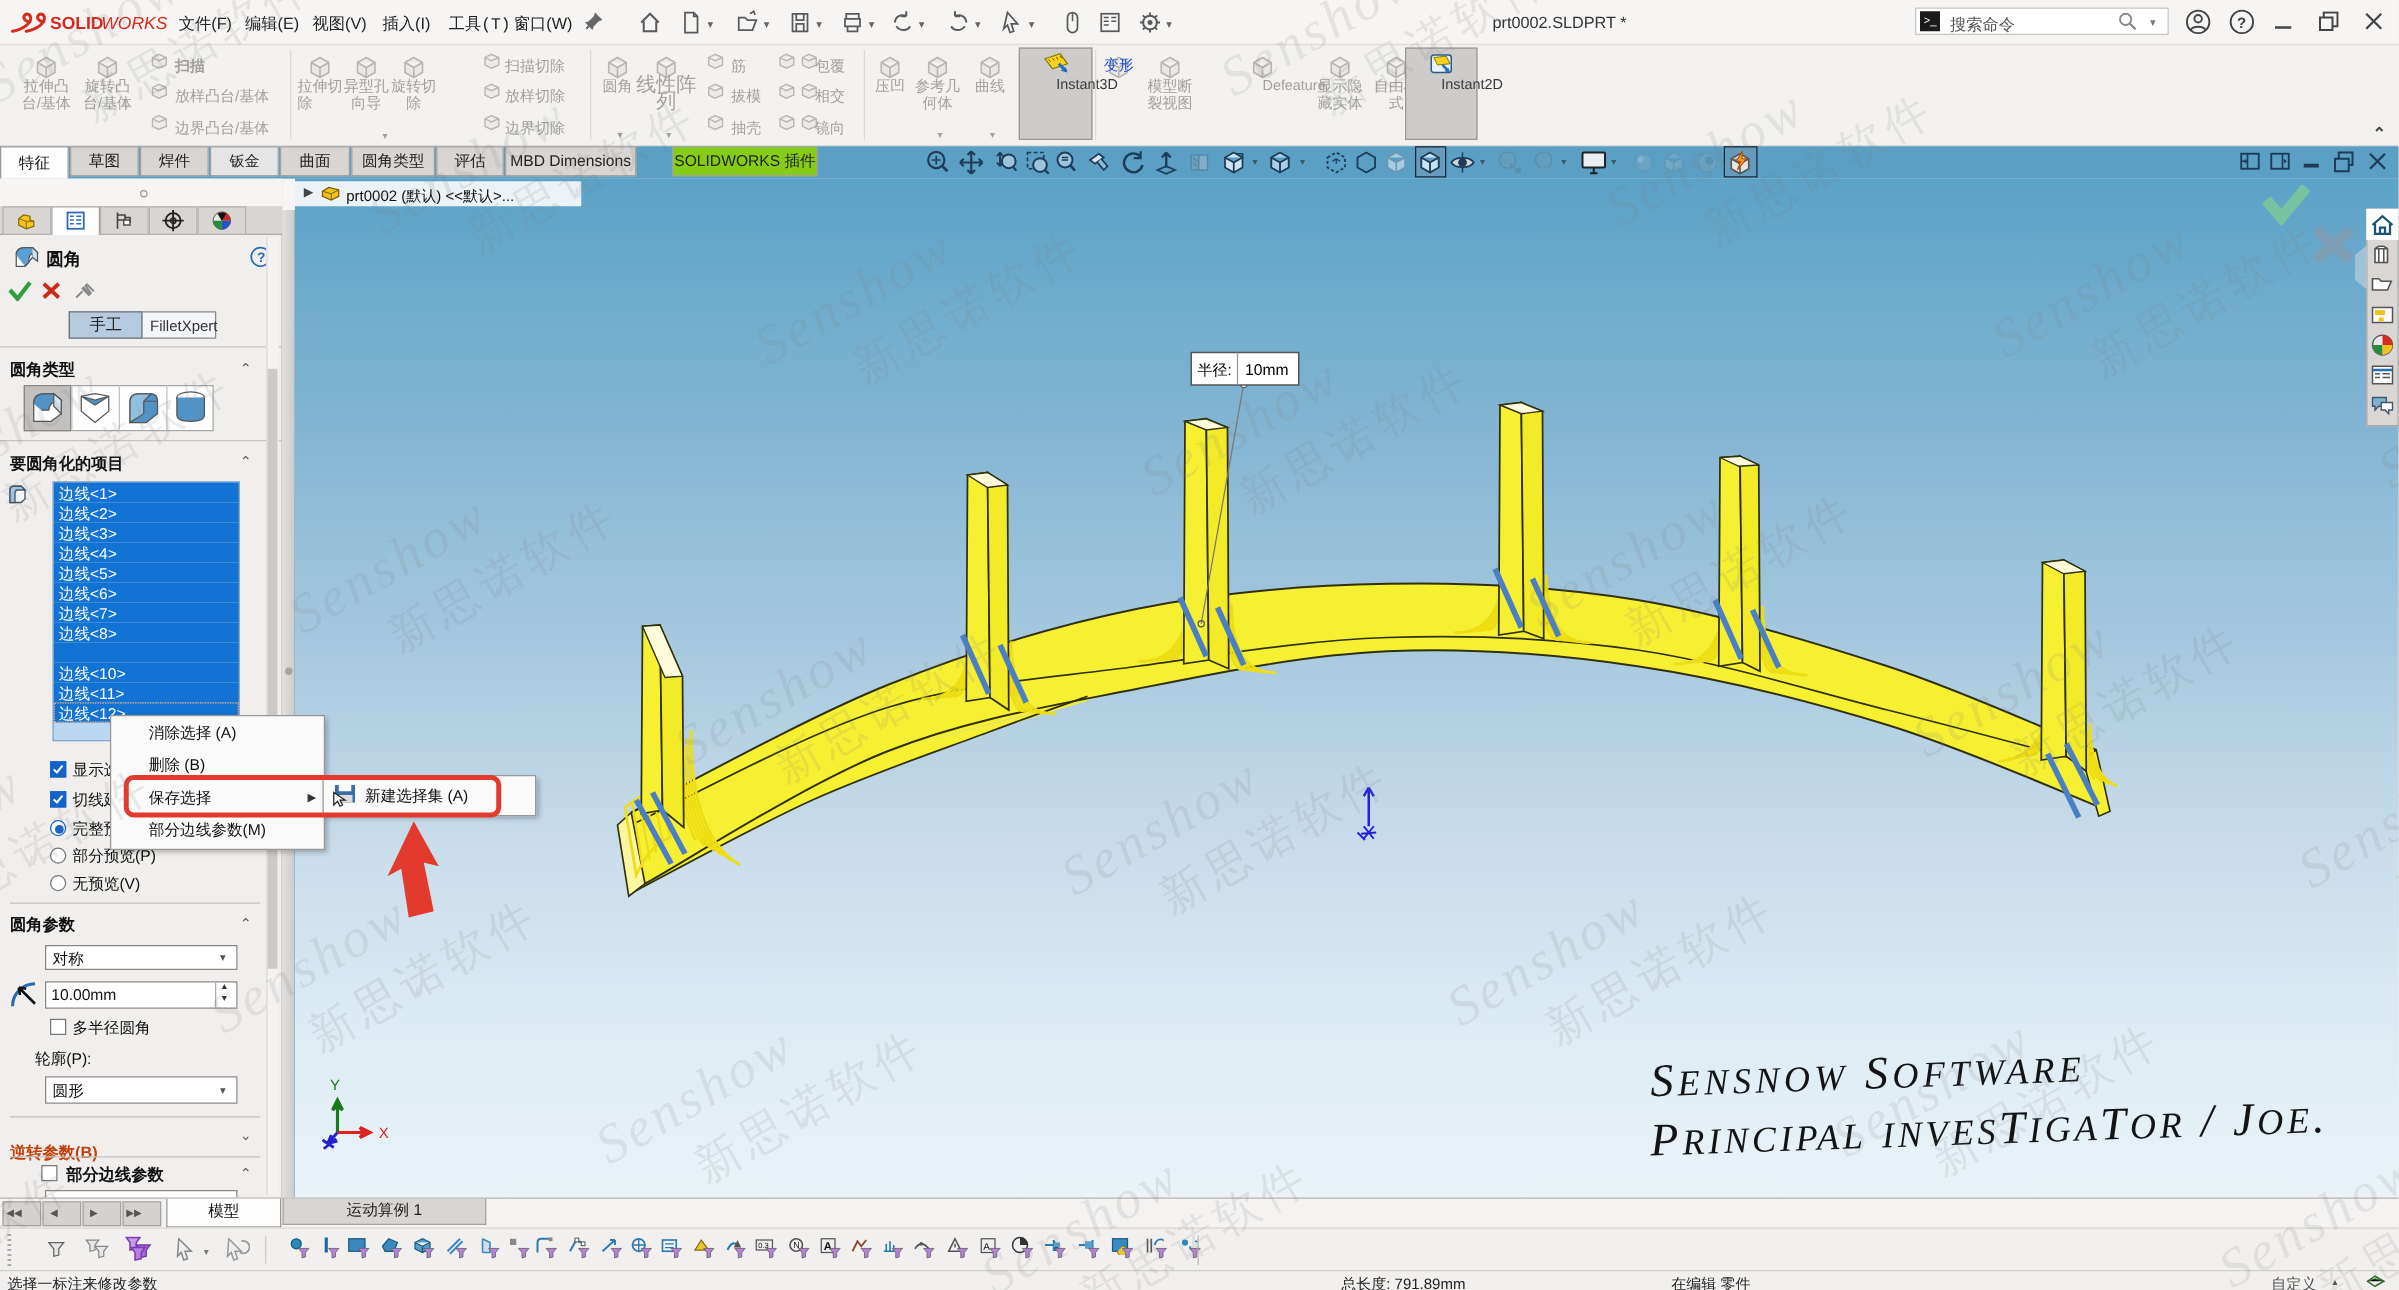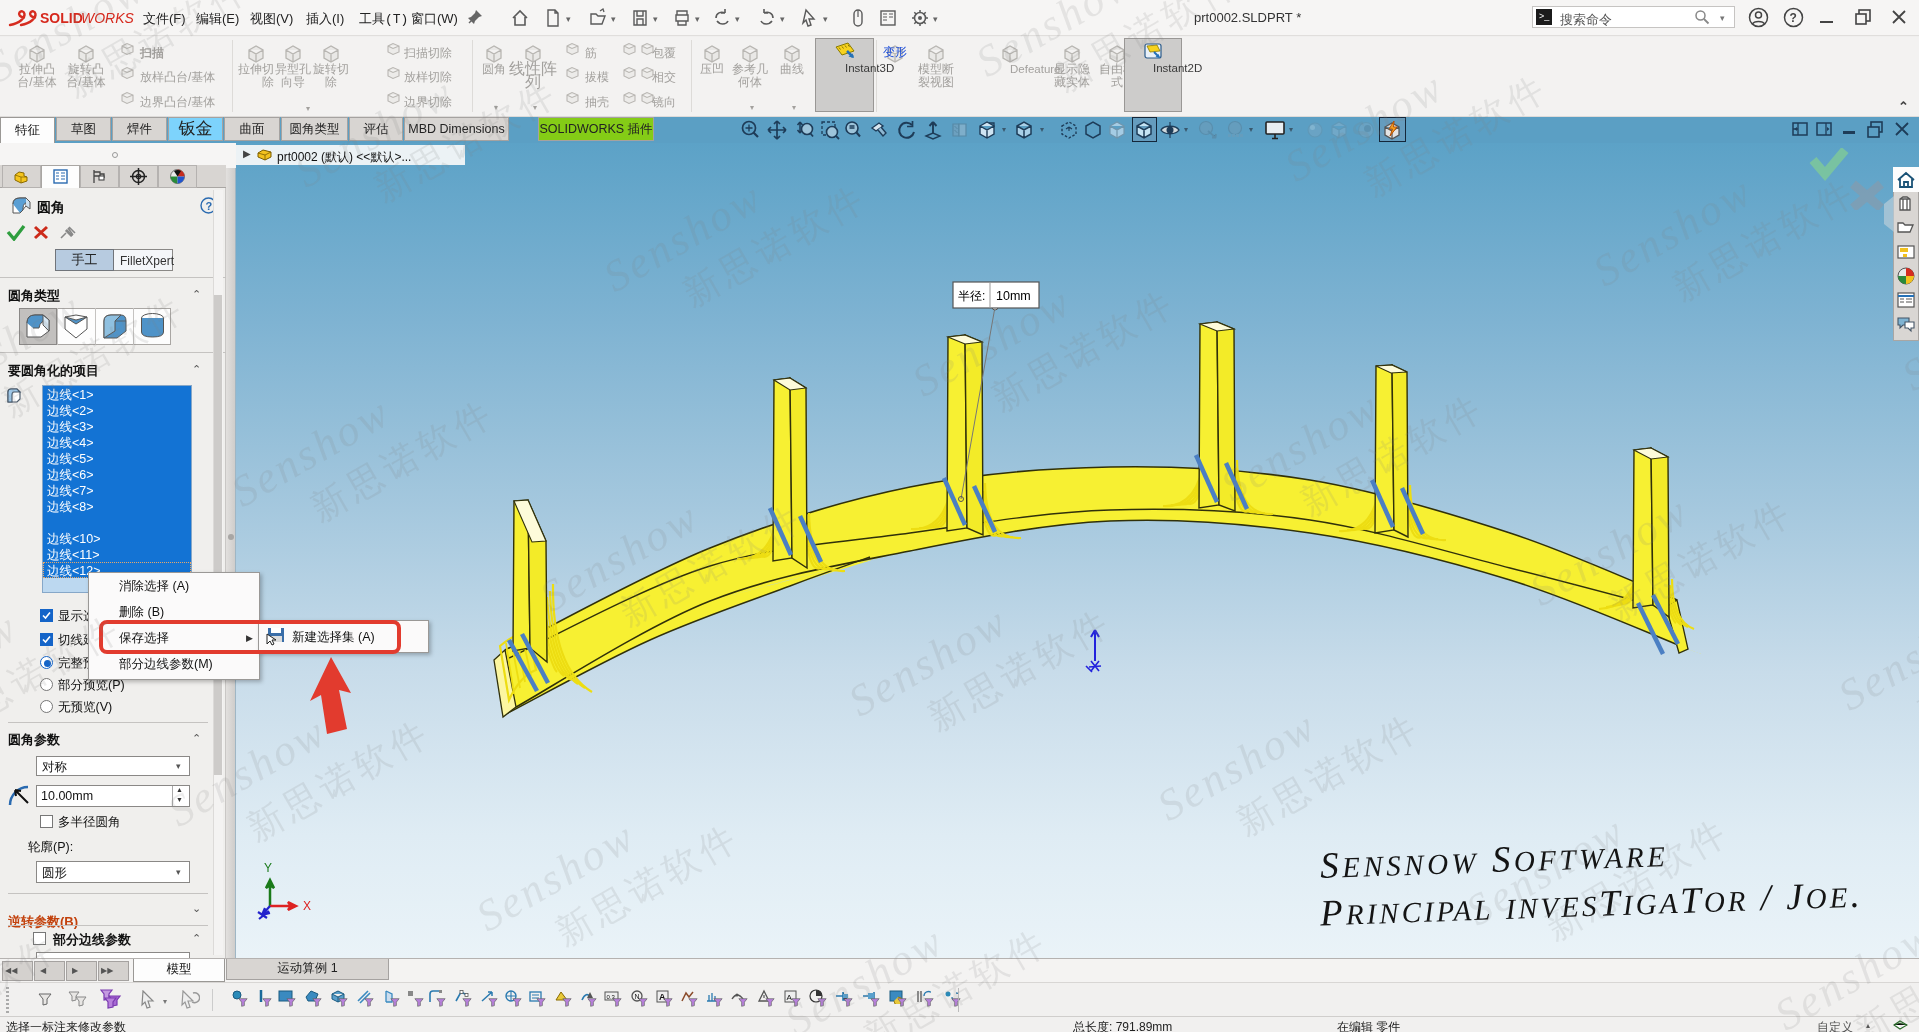--- a/index.html
+++ b/index.html
@@ -118,21 +118,21 @@
     </svg>
 <div class="tx" style="left:140px;top:34px;font-size:12px;color:#a3a19e;line-height:12.5px;">放样凸台/基体</div>
 <svg class="ab" style="left:120px;top:54px" width="15" height="14" viewBox="0 0 15 14">
       <path d="M2 4 L7 1.5 L13 4 L13 10 L7 12.5 L2 10 Z M2 4 L7 6.5 L13 4" fill="#ecebe9" stroke="#b8b6b2" stroke-width="1.1"></path>
     </svg>
 <div class="tx" style="left:140px;top:59px;font-size:12px;color:#a3a19e;line-height:12.5px;">边界凸台/基体</div>
 <div class="ab" style="left:232px;top:3px;width:1px;height:72px;background:#dddbd8;"></div>
 <svg class="ab" style="left:245px;top:7px" width="22" height="20" viewBox="0 0 22 20">
       <path d="M4 6 L11 2 L18 6 L18 14 L11 18 L4 14 Z M4 6 L11 10 L18 6 M11 10 V18" fill="#e9e8e6" stroke="#b8b6b2" stroke-width="1.3"></path>
     </svg>
-<div class="tx" style="left:256px;top:26px;transform:translateX(-50%);font-size:12px;color:#a3a19e;text-align:right;line-height:12.5px;">拉伸切<br>除</div>
+<div class="tx" style="left:256px;top:26px;transform:translateX(-50%);font-size:12px;color:#a3a19e;text-align:left;line-height:12.5px;">拉伸切<br>除</div>
 <svg class="ab" style="left:282px;top:7px" width="22" height="20" viewBox="0 0 22 20">
       <path d="M4 6 L11 2 L18 6 L18 14 L11 18 L4 14 Z M4 6 L11 10 L18 6 M11 10 V18" fill="#e9e8e6" stroke="#b8b6b2" stroke-width="1.3"></path>
     </svg>
 <div class="tx" style="left:293px;top:26px;transform:translateX(-50%);font-size:12px;color:#a3a19e;text-align:center;line-height:12.5px;">异型孔<br>向导</div>
 <svg class="ab" style="left:320px;top:7px" width="22" height="20" viewBox="0 0 22 20">
       <path d="M4 6 L11 2 L18 6 L18 14 L11 18 L4 14 Z M4 6 L11 10 L18 6 M11 10 V18" fill="#e9e8e6" stroke="#b8b6b2" stroke-width="1.3"></path>
     </svg>
 <div class="tx" style="left:331px;top:26px;transform:translateX(-50%);font-size:12px;color:#a3a19e;text-align:center;line-height:12.5px;">旋转切<br>除</div>
 <div class="tx" style="left:306px;top:66px;font-size:8px;color:#a3a19e;line-height:12.5px;">▾</div>
 <svg class="ab" style="left:386px;top:5px" width="15" height="14" viewBox="0 0 15 14">
@@ -242,21 +242,21 @@
       <path d="M11 10 L16 15" stroke="#2471b8" stroke-width="2"></path>
       <path d="M17 16 L12.5 15 L15.5 12 Z" fill="#2471b8"></path>
     </svg>
 <div class="tx" style="left:1153px;top:25px;font-size:11.5px;color:#3a3a3a;line-height:12.5px;">Instant2D</div>
 <div class="tx" style="left:1898px;top:62px;font-size:13px;color:#444;font-weight:bold;">⌃</div>
 </div>
 <div class="ab" style="left:0;top:117px;width:1919px;height:26px;background:#5b9fc4;">
 <div class="ab" style="left:0px;top:0;width:55px;height:26px;background:#fdfdfd;border:1px solid #9a9895;border-bottom:none;font-size:12.5px;color:#111;text-align:center;line-height:24px;">特征</div>
 <div class="ab" style="left:56px;top:0;width:55px;height:24px;background:#d8d5d2;border:1px solid #a5a2a0;font-size:12.5px;color:#222;text-align:center;line-height:22px;">草图</div>
 <div class="ab" style="left:112px;top:0;width:55px;height:24px;background:#d8d5d2;border:1px solid #a5a2a0;font-size:12.5px;color:#222;text-align:center;line-height:22px;">焊件</div>
-<div class="ab" style="left:168px;top:0;width:55px;height:24px;background:#7dd3fc;border:1px solid #a5a2a0;font-size:17px;color:#222;text-align:center;line-height:22px;">钣金</div>
+<div class="ab" style="left:168px;top:0;width:55px;height:24px;background:#e5e5e5;border:1px solid #a5a2a0;font-size:12px;color:#222;text-align:center;line-height:22px;">钣金</div>
 <div class="ab" style="left:224px;top:0;width:56px;height:24px;background:#d8d5d2;border:1px solid #a5a2a0;font-size:12.5px;color:#222;text-align:center;line-height:22px;">曲面</div>
 <div class="ab" style="left:281px;top:0;width:67px;height:24px;background:#d8d5d2;border:1px solid #a5a2a0;font-size:12.5px;color:#222;text-align:center;line-height:22px;">圆角类型</div>
 <div class="ab" style="left:349px;top:0;width:54px;height:24px;background:#d8d5d2;border:1px solid #a5a2a0;font-size:12.5px;color:#222;text-align:center;line-height:22px;">评估</div>
 <div class="ab" style="left:404px;top:0;width:105px;height:24px;background:#d8d5d2;border:1px solid #a5a2a0;font-size:12.5px;color:#222;text-align:center;line-height:22px;">MBD Dimensions</div>
 <div class="ab" style="left:510px;top:0;width:116px;height:24px;background:#84cc16;border:1px solid #a5a2a0;font-size:12.5px;color:#222;text-align:center;line-height:22px;margin-left:28px;">SOLIDWORKS 插件</div>
 <svg class="ab" style="left:739px;top:2px;opacity:1" width="22" height="22" viewBox="0 0 22 22">
       <circle cx="10" cy="9" r="6.5" fill="none" stroke="#1e3c58" stroke-width="1.7"></circle>
       <path d="M14.5 13.5 L19 18" stroke="#1e3c58" stroke-width="2.2"></path>
       <path d="M10 5.5 v7 M6.5 9 h7" stroke="#1e3c58" stroke-width="1.3"></path>
     </svg>

